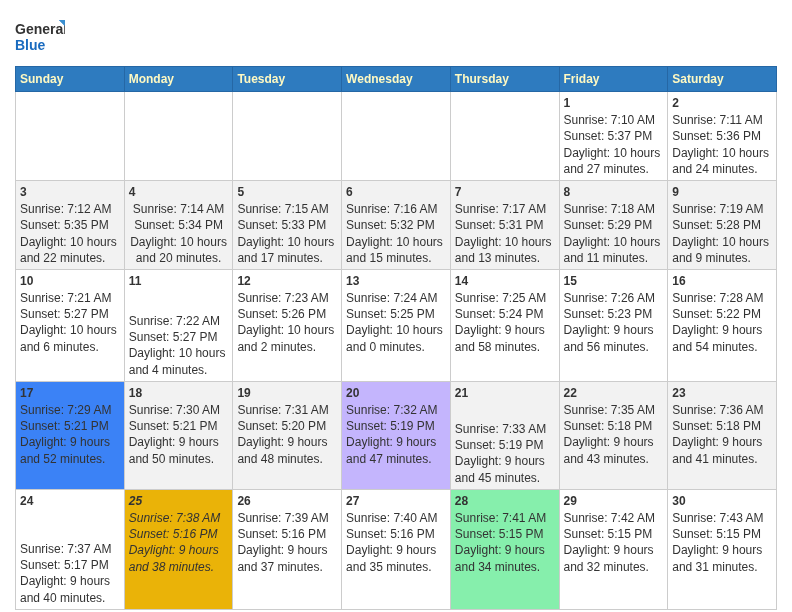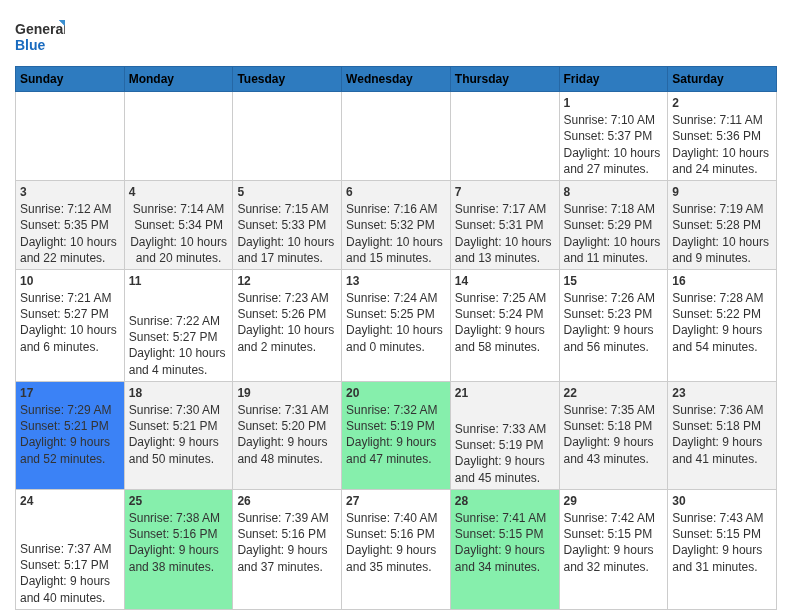--- a/index.html
+++ b/index.html
@@ -42,21 +42,21 @@
       color: #555;
     }
     .calendar {
       width: 100%;
       border-collapse: collapse;
       border: 1px solid #ccc;
       font-size: 10.5px;
     }
     .calendar th {
       background: #2e7bbf;
-      color: #000000;
+      color: #fef9c3;
       padding: 5px 4px;
       text-align: left;
       font-size: 12px;
       font-weight: bold;
       border: 1px solid #2567a5;
     }
     .calendar td {
       border: 1px solid #ccc;
       vertical-align: top;
       padding: 3px 4px;
@@ -258,21 +258,21 @@
 Daylight: 9 hours
 and 50 minutes.</div>
           </td>
           <td style="background: rgb(242, 242, 242);">
             <span class="day-number">19</span>
             <div class="day-info" style="white-space: pre-line;">Sunrise: 7:31 AM
 Sunset: 5:20 PM
 Daylight: 9 hours
 and 48 minutes.</div>
           </td>
-          <td style="background: #86efac; margin-top: 19px;">
+          <td style="background: #c4b5fd; margin-top: 19px;">
             <span class="day-number">20</span>
             <div class="day-info" style="white-space: pre-line;">Sunrise: 7:32 AM
 Sunset: 5:19 PM
 Daylight: 9 hours
 and 47 minutes.</div>
           </td>
           <td style="background: rgb(242, 242, 242);">
             <span class="day-number">21</span>
             <div class="day-info" style="white-space: pre-line; margin-top: 20px;">Sunrise: 7:33 AM
 Sunset: 5:19 PM
@@ -295,21 +295,21 @@
           </td>
         </tr>
         <tr>
           <td style="background: rgb(255, 255, 255);">
             <span class="day-number">24</span>
             <div class="day-info" style="white-space: pre-line; margin-top: 32px;">Sunrise: 7:37 AM
 Sunset: 5:17 PM
 Daylight: 9 hours
 and 40 minutes.</div>
           </td>
-          <td style="background: #86efac;">
+          <td style="background: #eab308; font-style: italic;">
             <span class="day-number">25</span>
             <div class="day-info" style="white-space: pre-line;">Sunrise: 7:38 AM
 Sunset: 5:16 PM
 Daylight: 9 hours
 and 38 minutes.</div>
           </td>
           <td style="background: rgb(255, 255, 255);">
             <span class="day-number">26</span>
             <div class="day-info" style="white-space: pre-line;">Sunrise: 7:39 AM
 Sunset: 5:16 PM

